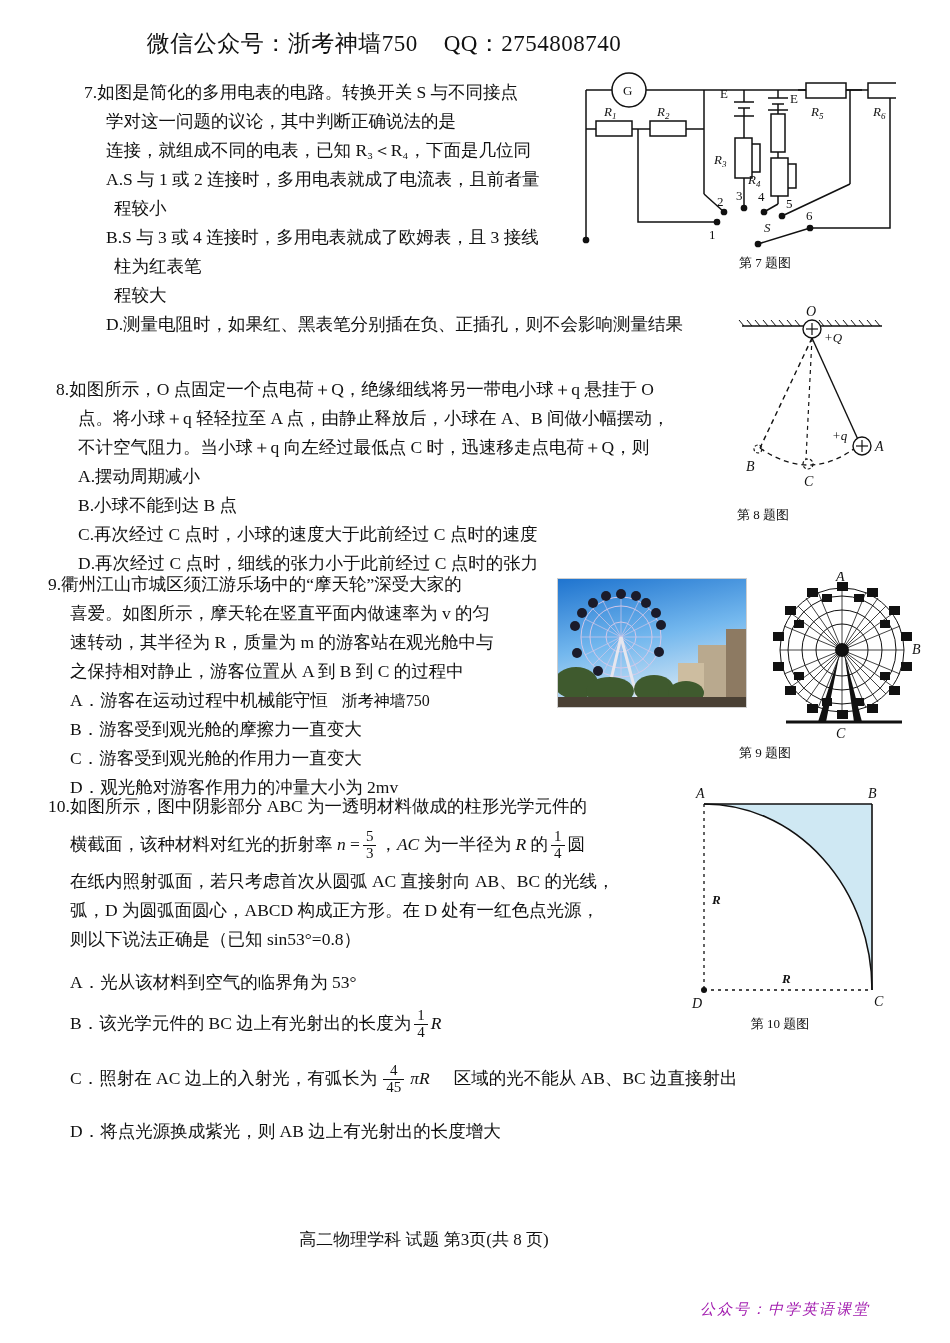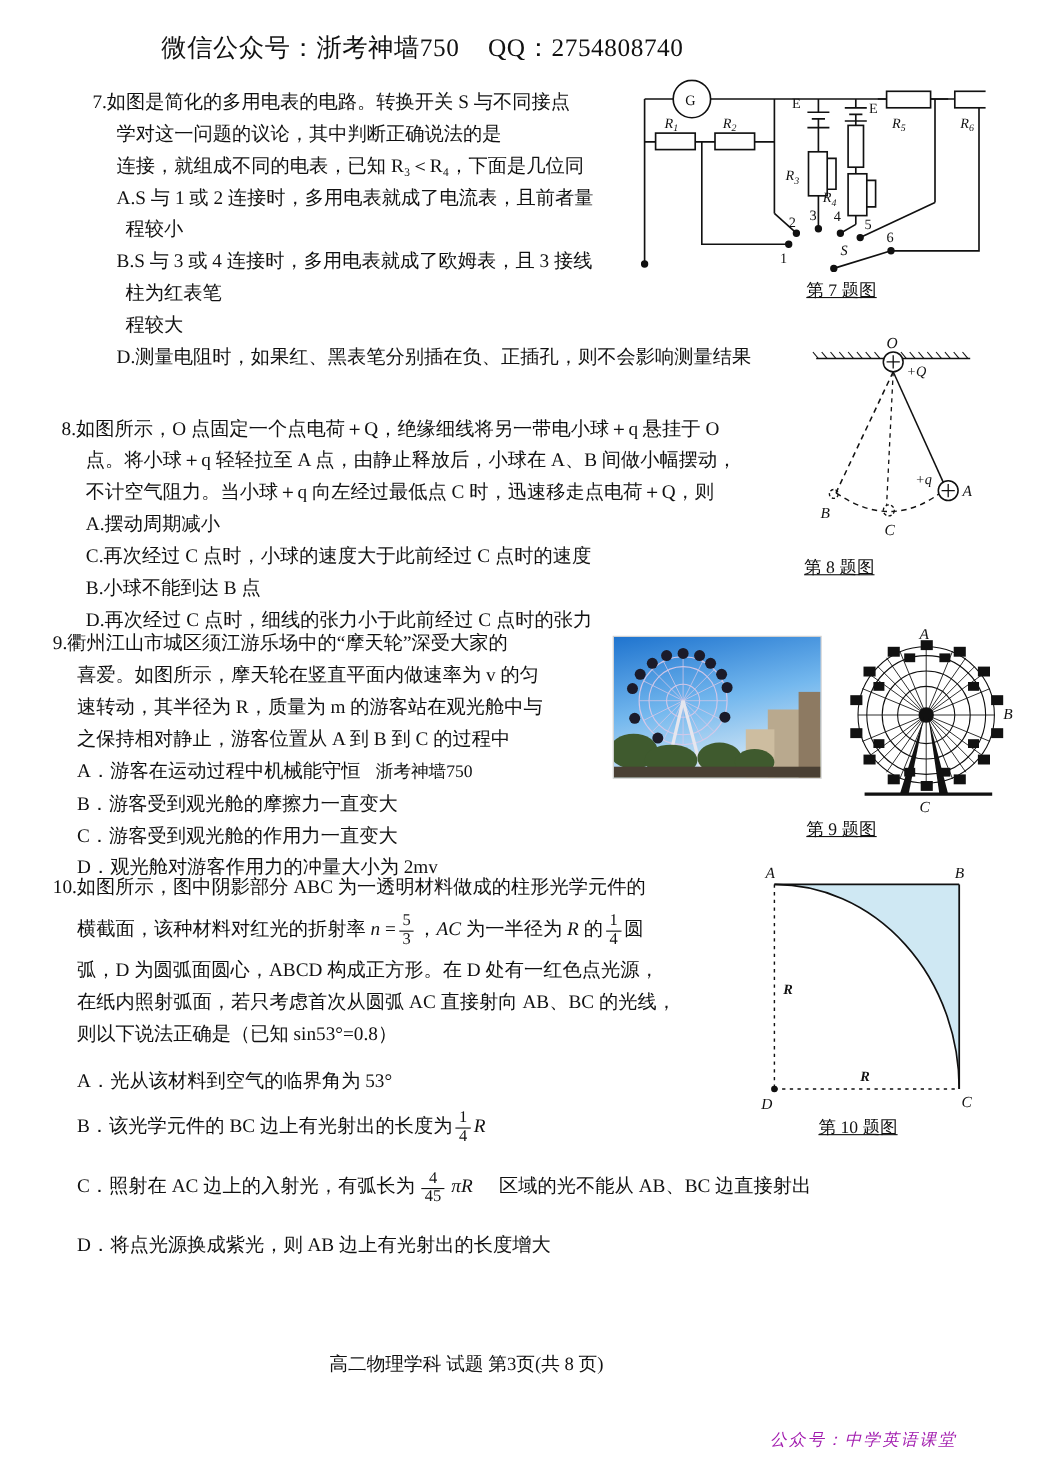--- a/index.html
+++ b/index.html
@@ -50,24 +50,23 @@
     font-size: 15px;
     line-height: 1.06;
     margin: 0 3px;
   }
   .frac .num { display: block; padding: 0 3px; }
   .frac .den { display: block; border-top: 1.2px solid #111; padding: 0 3px; }
 
   
   .caption {
     position: absolute;
-    font-size: 16px;
+    font-size: 13px;
     text-align: center;
     white-space: nowrap;
-    text-decoration: underline;
   }
 
   
   .fig { position: absolute; }
 
   
   .photo {
     position: absolute;
     left: 557px; top: 578px;
     width: 188px; height: 128px;
@@ -202,22 +201,22 @@
       </g>
     </svg>
   </div>
   <div class="caption" style="left:690px; top:254px; width:150px;">第 7 题图</div>
 
   <div class="qblock" style="left:56px; top:375px; width:700px;">
     <div class="line">8.如图所示，O 点固定一个点电荷＋Q，绝缘细线将另一带电小球＋q 悬挂于 O</div>
     <div class="line indent">点。将小球＋q 轻轻拉至 A 点，由静止释放后，小球在 A、B 间做小幅摆动，</div>
     <div class="line indent">不计空气阻力。当小球＋q 向左经过最低点 C 时，迅速移走点电荷＋Q，则</div>
     <div class="line indent">A.摆动周期减小</div>
+    <div class="line indent">B.小球不能到达 B 点</div>
     <div class="line indent">C.再次经过 C 点时，小球的速度大于此前经过 C 点时的速度</div>
-    <div class="line indent">B.小球不能到达 B 点</div>
     <div class="line indent">D.再次经过 C 点时，细线的张力小于此前经过 C 点时的张力</div>
   </div>
 
   <div class="fig" style="left:712px; top:296px;">
     <svg width="200" height="200" viewBox="0 0 200 200">
 
       <g stroke="#111" stroke-width="1.4">
         <line x1="30" y1="30" x2="170" y2="30"></line>
       </g>
       <g stroke="#111" stroke-width="1">
@@ -405,22 +404,22 @@
   </div>
   <div class="caption" style="left:690px; top:744px; width:150px;">第 9 题图</div>
 
   <div class="qblock" style="left:48px; top:792px; width:660px;">
     <div class="line">10.如图所示，图中阴影部分 ABC 为一透明材料做成的柱形光学元件的</div>
 
     <div class="line indent" style="line-height:46px;">
       <span>横截面，该种材料对红光的折射率 <i class="v">n</i> =</span><span class="frac"><span class="num">5</span><span class="den">3</span></span><span>，<i class="v">AC</i> 为一半径为 <i class="v">R</i> 的</span><span class="frac"><span class="num">1</span><span class="den">4</span></span><span>圆</span>
     </div>
 
+    <div class="line indent">在纸内照射弧面，若只考虑首次从圆弧 AC 直接射向 AB、BC 的光线，</div>
     <div class="line indent">弧，D 为圆弧面圆心，ABCD 构成正方形。在 D 处有一红色点光源，</div>
-    <div class="line indent">在纸内照射弧面，若只考虑首次从圆弧 AC 直接射向 AB、BC 的光线，</div>
     <div class="line indent">则以下说法正确是（已知 sin53°=0.8）</div>
 
     <div class="line indent" style="margin-top:14px;">A．光从该材料到空气的临界角为 53°</div>
 
     <div class="line indent" style="line-height:52px;">
       <span>B．该光学元件的 BC 边上有光射出的长度为</span><span class="frac"><span class="num">1</span><span class="den">4</span></span><span style="font-style:italic;">R</span>
     </div>
 
     <div class="line indent" style="line-height:58px;">
       <span>C．照射在 AC 边上的入射光，有弧长为</span><span class="frac" style="margin:0 6px;"><span class="num">4</span><span class="den">45</span></span><span style="font-style:italic;">πR</span><span style="margin-left:24px;">区域的光不能从 AB、BC 边直接射出</span>

